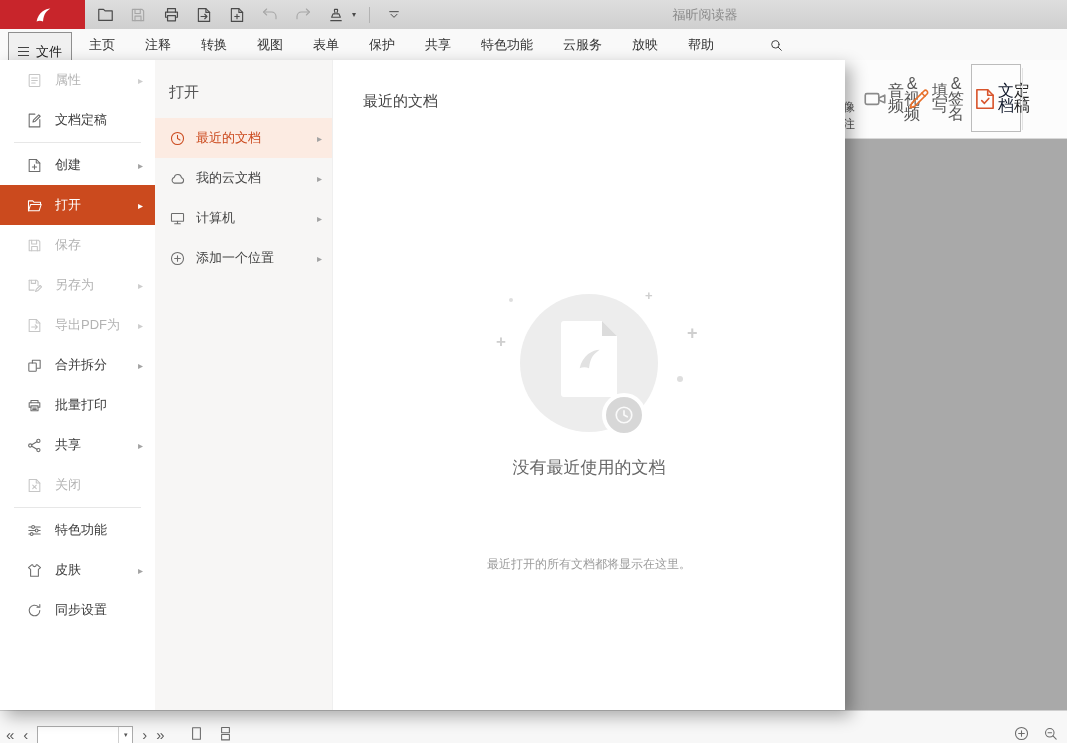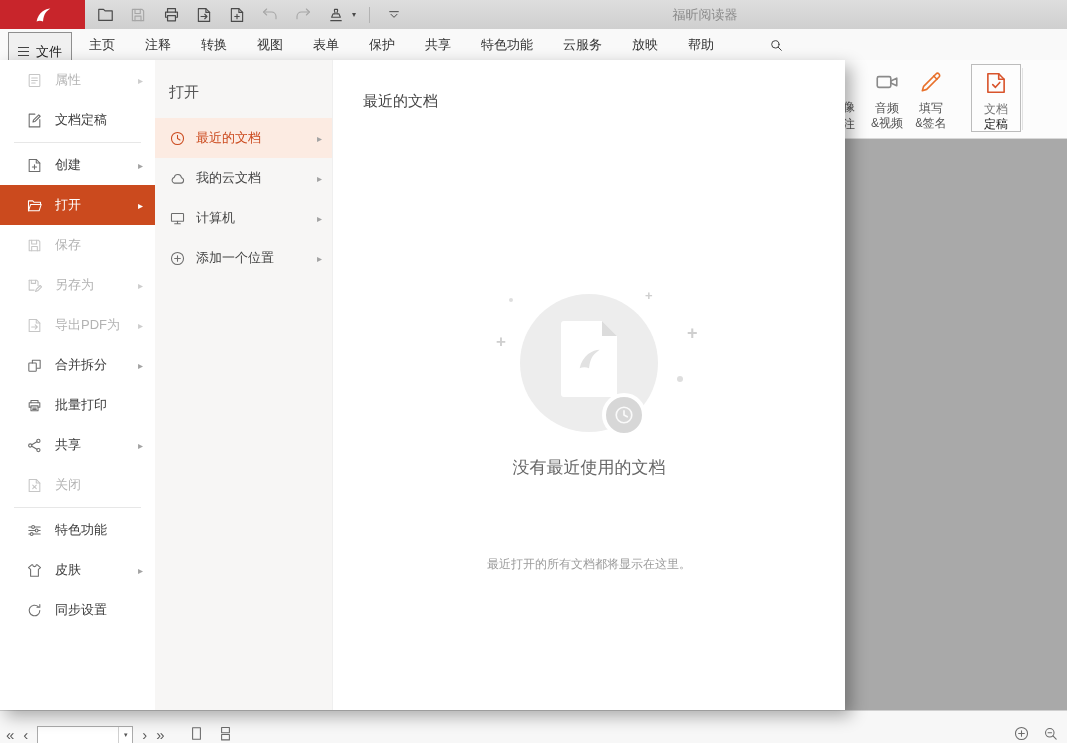--- a/index.html
+++ b/index.html
@@ -22,21 +22,21 @@
   .file-btn{position:absolute;left:8px;top:3px;height:39px;box-sizing:border-box;background:#f0f0f0;border:1px solid #8f8f8f;display:flex;align-items:center;gap:7px;padding:0 9px;font-size:13px;color:#222;cursor:default;}
   .burger{display:flex;flex-direction:column;gap:2.5px;}
   .burger i{display:block;width:11px;height:1.5px;background:#444;}
   .tabs{position:absolute;left:89px;top:0;height:31px;display:flex;align-items:center;gap:30px;font-size:13px;color:#333;}
   .tabs .tab{white-space:nowrap;cursor:default;}
   .menu-search{position:absolute;left:768px;top:8px;color:#444;}
 
   
   .ribbon{position:absolute;top:60px;left:0;right:0;height:78px;background:#fcfcfc;border-bottom:1px solid #d8d8d8;}
   .rb-clip{position:absolute;font-size:12px;color:#555;line-height:15px;}
-  .rb-btn{position:absolute;top:4px;width:50px;height:68px;display:flex;flex-direction:column;align-items:center;color:#555;font-size:12px;line-height:15px;text-align:center;}
+  .rb-btn{position:absolute;top:4px;width:50px;height:68px;display:flex;flex-direction:row;align-items:center;color:#555;font-size:16px;line-height:15px;text-align:center;}
   .rb-btn .rbi{margin:5px 0 2px;}
   .rb-btn.boxed{border:1px solid #bcbcbc;background:#fdfdfd;box-sizing:border-box;}
   .rb-sep{position:absolute;left:1022px;top:8px;width:1px;height:62px;background:#e2e2e2;}
 
   
   .doc-area{position:absolute;top:139px;left:0;right:0;bottom:33px;background:#a9a9a9;}
 
   
   .overlay{position:absolute;top:60px;left:0;width:845px;height:650px;display:flex;z-index:5;box-shadow:6px 6px 16px rgba(0,0,0,.32);}
   .fm-side{width:155px;background:#fff;box-sizing:border-box;padding-top:0;flex:none;}
@@ -324,32 +324,32 @@
     <span class="rb-clip" style="left:843px;top:40px;">像</span>
     <span class="rb-clip" style="left:843px;top:57px;">注</span>
 
     <div class="rb-btn" style="left:862px;">
       <span class="rbi" style="color:#8a8a8a"><svg class="ic" width="26" height="26">
             <use href="#i-camera"></use>
           </svg></span>
       <span>音频</span>
       <span>&amp;视频</span>
     </div>
-    <div class="rb-btn" style="left:906px;font-family:Liberation Mono, monospace;">
+    <div class="rb-btn" style="left:906px;">
       <span class="rbi" style="color:#e8702a"><svg class="ic" width="26" height="26">
             <use href="#i-pencil"></use>
           </svg></span>
       <span>填写</span>
       <span>&amp;签名</span>
     </div>
     <div class="rb-btn boxed" style="left:971px;">
       <span class="rbi" style="color:#d8542c"><svg class="ic" width="26" height="26">
             <use href="#i-doccheck"></use>
           </svg></span>
-      <span style="color:#737373">文档</span>
+      <span style="color:#0f172a">文档</span>
       <span style="color:#222">定稿</span>
     </div>
     <div class="rb-sep"></div>
   </div>
 
   <div class="doc-area"></div>
 
   <div class="overlay">
 
     <div class="fm-side">

